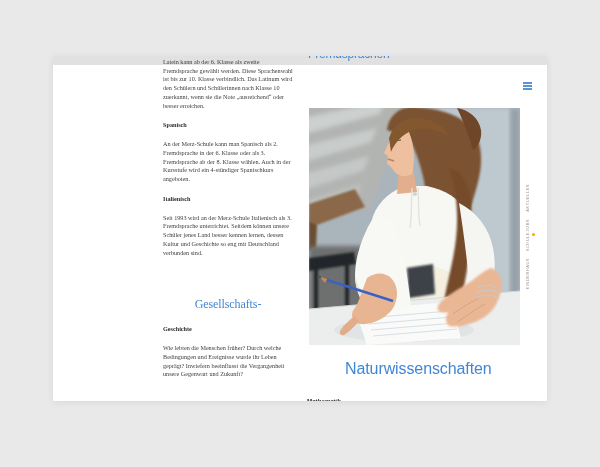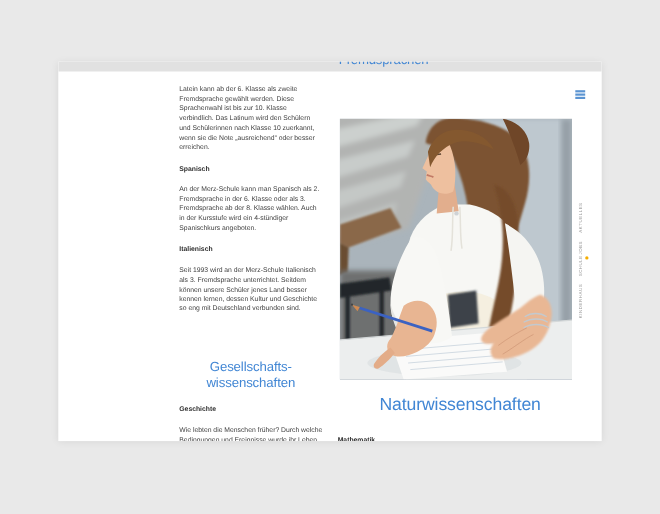--- a/index.html
+++ b/index.html
@@ -17,21 +17,21 @@
   .top-band{
     position:absolute;left:0;top:0;width:100%;height:9px;
     background:#e1e1e1;overflow:hidden;
   }
   .clipped-heading-top{
     position:absolute;left:255px;top:-9px;
     font-size:12px;line-height:14px;letter-spacing:-.2px;
     color:#4186d4;white-space:nowrap;
   }
   .text-col{
-    position:absolute;left:110px;top:22px;width:130px;
+    position:absolute;left:110px;top:2px;width:130px;font-family:Liberation Serif, serif;
   }
   .text-col p{
     margin:0 0 11px;font-size:6.2px;line-height:8.7px;color:#3f3f3f;
   }
   .sub-heading{
     font-size:6.2px;line-height:8px;font-weight:bold;color:#2e2e2e;
     margin:0 0 11px;
   }
   .big-heading{
     margin:40px 0 13px;text-align:center;
@@ -74,21 +74,20 @@
   </div>
 
   <div class="text-col">
     <p>Latein kann ab der 6. Klasse als zweite Fremdsprache gewählt werden. Diese Sprachenwahl ist bis zur 10. Klasse verbindlich. Das Latinum wird den Schülern und Schülerinnen nach Klasse 10 zuerkannt, wenn sie die Note „ausreichend“ oder besser erreichen.</p>
     <div class="sub-heading">Spanisch</div>
     <p>An der Merz-Schule kann man Spanisch als 2. Fremdsprache in der 6. Klasse oder als 3. Fremdsprache ab der 8. Klasse wählen. Auch in der Kursstufe wird ein 4-stündiger Spanischkurs angeboten.</p>
     <div class="sub-heading">Italienisch</div>
     <p>Seit 1993 wird an der Merz-Schule Italienisch als 3. Fremdsprache unterrichtet. Seitdem können unsere Schüler jenes Land besser kennen lernen, dessen Kultur und Geschichte so eng mit Deutschland verbunden sind.</p>
     <div class="big-heading">
       <div>Gesellschafts-</div>
-      <div>wissenschaften</div>
     </div>
     <div class="sub-heading">Geschichte</div>
     <p>Wie lebten die Menschen früher? Durch welche Bedingungen und Ereignisse wurde ihr Leben geprägt? Inwiefern beeinflusst die Vergangenheit unsere Gegenwart und Zukunft?</p>
   </div>
 
   <div class="photo">
     <svg viewBox="0 0 211 237" width="211" height="237">
       <defs>
         <filter id="b3" x="-20%" y="-20%" width="140%" height="140%">
             <feGaussianBlur stdDeviation="2.2"></feGaussianBlur>

